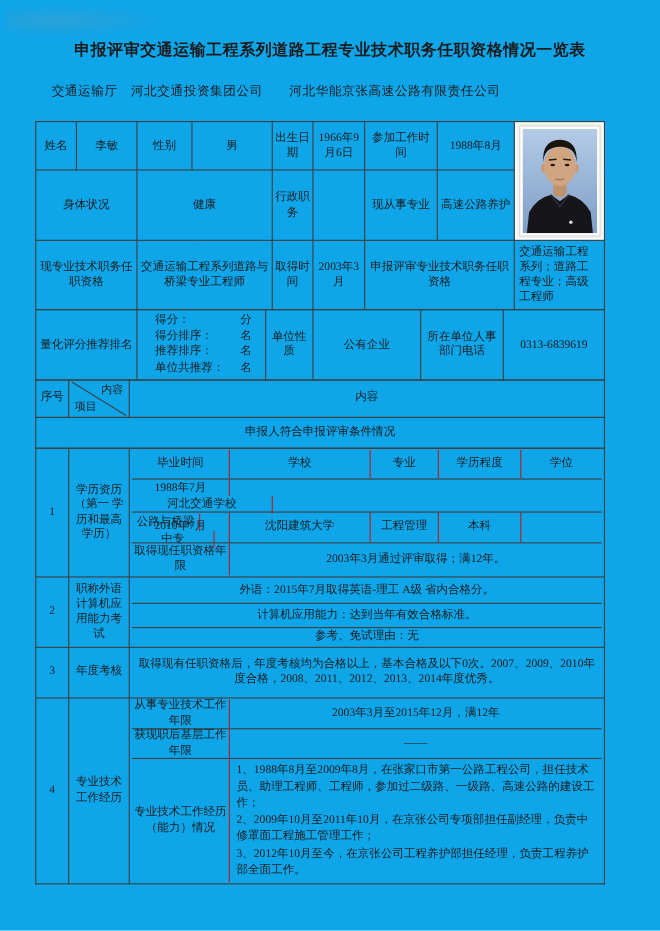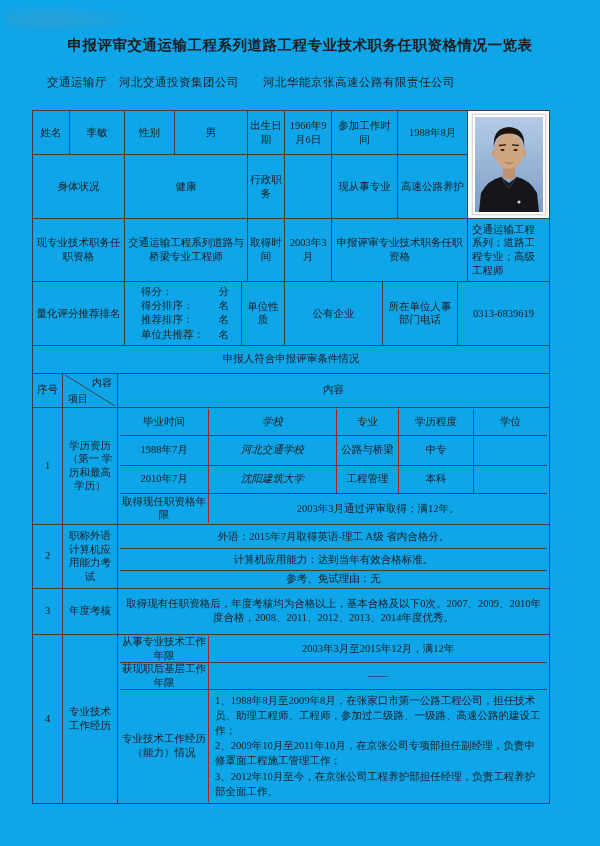--- a/index.html
+++ b/index.html
@@ -67,22 +67,22 @@
   
   .sub{width:100%;height:100%;display:flex;flex-direction:column;}
   .srow{display:flex;border-bottom:1px solid #3f3f3f;align-items:stretch;}
   .srow:last-child{border-bottom:none;}
   .scell{
     border-right:1px solid #b91c1c;
     display:flex;align-items:center;justify-content:center;
     text-align:center;padding:1px 2px;word-break:break-all;
   }
   .scell:last-child{border-right:none;}
-  .erow-h{height:26px;} .erow-1{height:29px;} .erow-2{height:27px;} .erow-t{height:22px;flex:1;}
-  .c84{width:84px;} .c123{width:123px;font-style:italic;} .c57{width:57px;} .c70{width:70px;} .c98{flex:1;}
+  .erow-h{height:26px;} .erow-1{height:29px;flex-direction:column;} .erow-2{height:27px;} .erow-t{height:22px;flex:1;}
+  .c84{width:84px;} .c123{width:123px;} .c57{width:57px;} .c70{width:70px;} .c98{flex:1;}
   .cval{flex:1;}
   .x22{height:22px;} .x21{height:21px;} .x20{flex:1;}
   .w26{height:26px;} .wfill{flex:1;}
   .exp-text{
     display:flex;align-items:center;
     text-align:left;justify-content:flex-start;
     white-space:pre-wrap;padding:3px 6px;line-height:1.45;
   }
   .item-cell{padding:2px 3px;}
 </style>
@@ -197,50 +197,50 @@
           </div>
         </td>
         <td>单位性质</td>
         <td>公有企业</td>
         <td>所在单位人事部门电话</td>
         <td>0313-6839619</td>
       </tr>
     </tbody>
       </table>
 
-    <table class="tbl banner-tbl">
-      <colgroup>
-          <col style="width:517px">
-        </colgroup>
-      <tbody>
-          <tr class="rb">
-        <td>申报人符合申报评审条件情况</td>
-      </tr>
-    </tbody>
-      </table>
-
     <table class="tbl">
       <colgroup>
           <col style="width:30px">
           <col style="width:55px">
           <col style="width:432px">
         </colgroup>
       <tbody>
           <tr class="rh">
         <td>序号</td>
         <td class="p0">
           <div class="diag">
             <svg viewBox="0 0 55 31" preserveAspectRatio="none">
               <line x1="0" y1="0" x2="55" y2="31" stroke="#3f3f3f" stroke-width="1"></line>
             </svg>
             <span class="c-top">内容</span>
             <span class="c-bot">项目</span>
           </div>
         </td>
         <td>内容</td>
+      </tr>
+    </tbody>
+      </table>
+
+    <table class="tbl banner-tbl">
+      <colgroup>
+          <col style="width:517px">
+        </colgroup>
+      <tbody>
+          <tr class="rb">
+        <td>申报人符合申报评审条件情况</td>
       </tr>
     </tbody>
       </table>
 
     <table class="tbl">
       <colgroup>
           <col style="width:30px">
           <col style="width:55px">
           <col style="width:432px">
         </colgroup>

